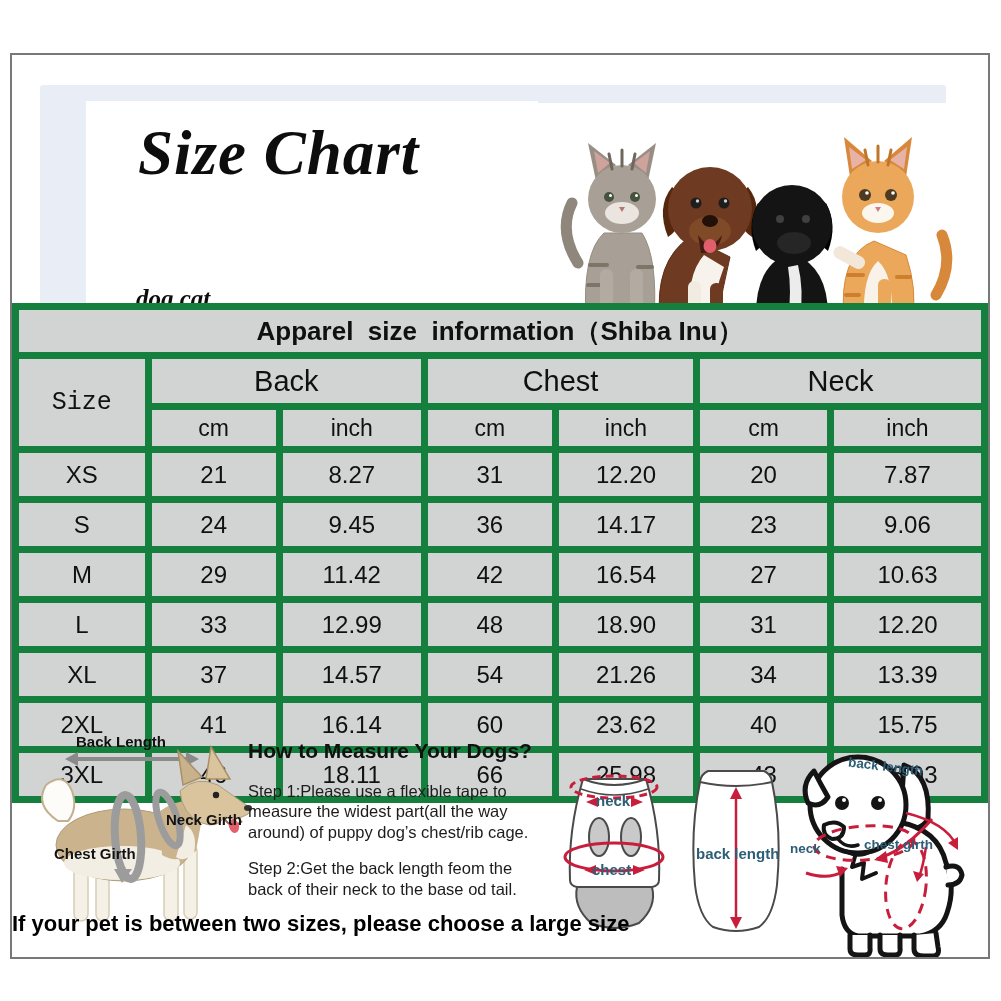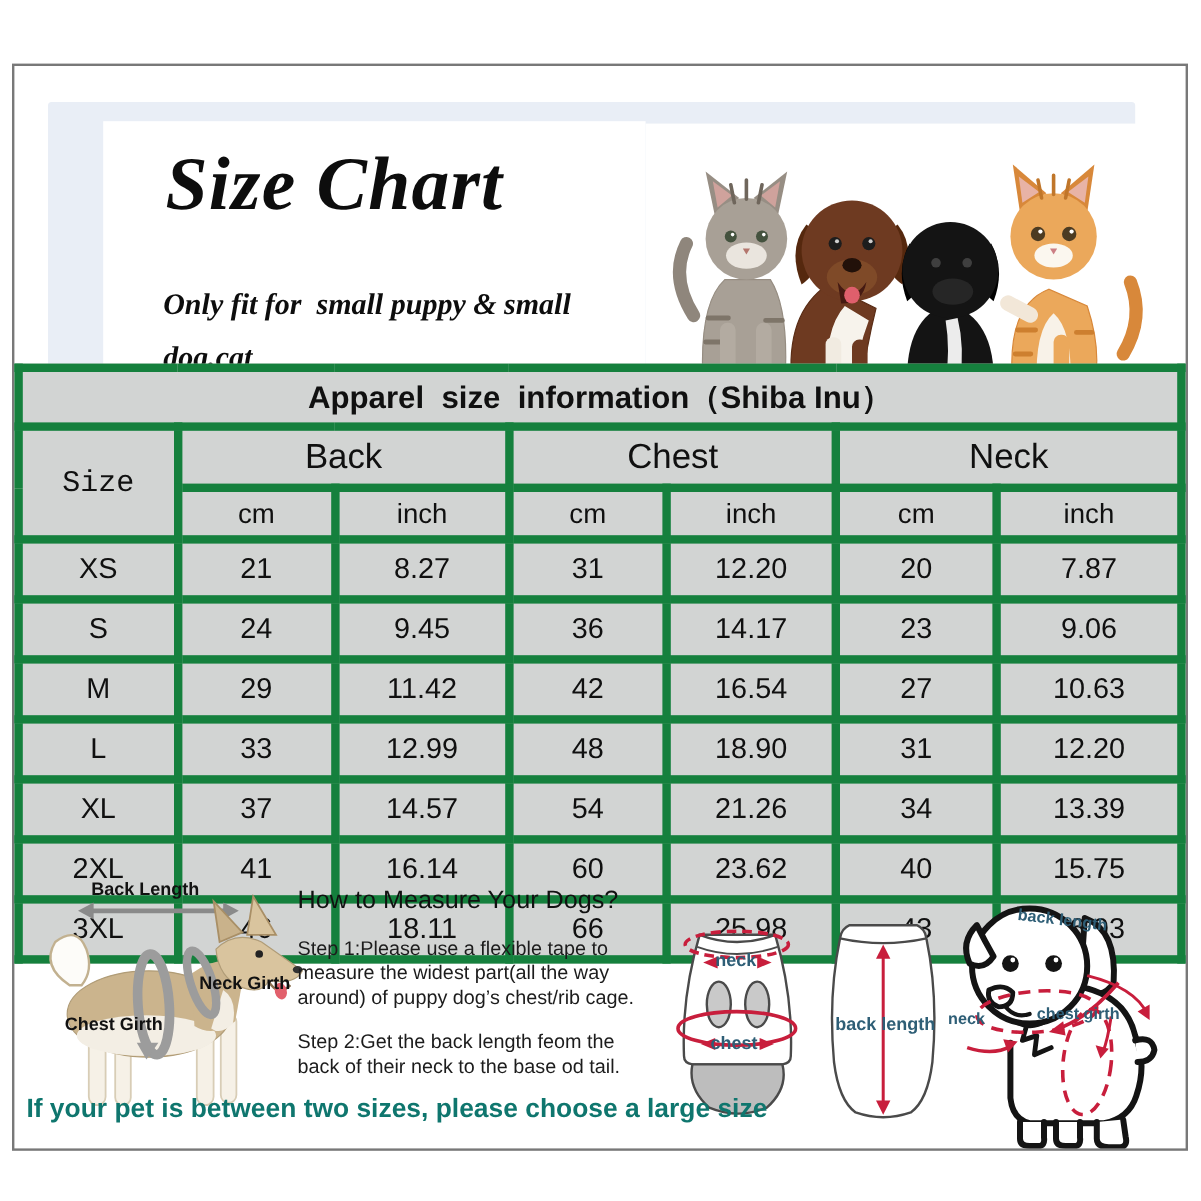--- a/index.html
+++ b/index.html
@@ -25,38 +25,37 @@
   .t-unit{height:36px;font-size:23px;margin-left:14px;}
   .t-row td{height:43px;font-size:24px;}
 
   
   .fig{position:absolute;text-decoration:underline;}
   .fig svg{position:absolute;left:0;top:0;}
   .lbl{position:absolute;font-weight:bold;color:#111;font-size:15px;white-space:nowrap;}
   .lbl-teal{position:absolute;font-weight:bold;color:#2e5e76;white-space:nowrap;}
   .dog-figure{left:6px;top:676px;width:238px;height:198px;}
   .howto{position:absolute;left:236px;top:684px;width:294px;color:#1c1c1c;}
-  .howto-title{font-size:21px;font-weight:normal;margin:0 0 18px 0;color:#111;}
+  .howto-title{font-size:21px;font-weight:bold;margin:0 0 18px 0;color:#111;}
   .howto-step{font-size:16.5px;line-height:1.24;margin:0 0 16px 0;}
   .garment-front{left:534px;top:688px;width:137px;height:196px;}
   .garment-back{left:668px;top:688px;width:112px;height:196px;}
   .g-lbl{font-size:15px;}
   .puppy-figure{left:774px;top:672px;width:184px;height:230px;}
   .p-lbl{font-size:13.5px;}
-  .footer-note{position:absolute;left:10px;top:856px;font-size:22px;font-weight:bold;color:#0f766e;white-space:nowrap;}
+  .footer-note{position:absolute;left:0;top:856px;font-size:22px;font-weight:bold;color:#000000;white-space:nowrap;}
 </style>
 </head>
 <body>
 
 <div class="frame">
 
   <div class="top-panel">
     <div class="title-card">
       <div class="size-chart-title">Size Chart</div>
-      <div class="subtitle sub1">Only fit for  small puppy &amp; small</div>
       <div class="subtitle sub2">dog,cat</div>
     </div>
 
     <div class="photo-card">
       <svg width="438" height="228" viewBox="0 0 438 228">
         <ellipse cx="219" cy="216" rx="192" ry="9" fill="#f1f0ee"></ellipse>
 
         <g>
           <path d="M40 160 Q20 128 34 100" stroke="#8f867c" stroke-width="11" fill="none" stroke-linecap="round"></path>
           <path d="M48 218 Q44 150 66 130 L104 130 Q120 155 116 218 Z" fill="#a8a096" stroke="#968d82"></path>

